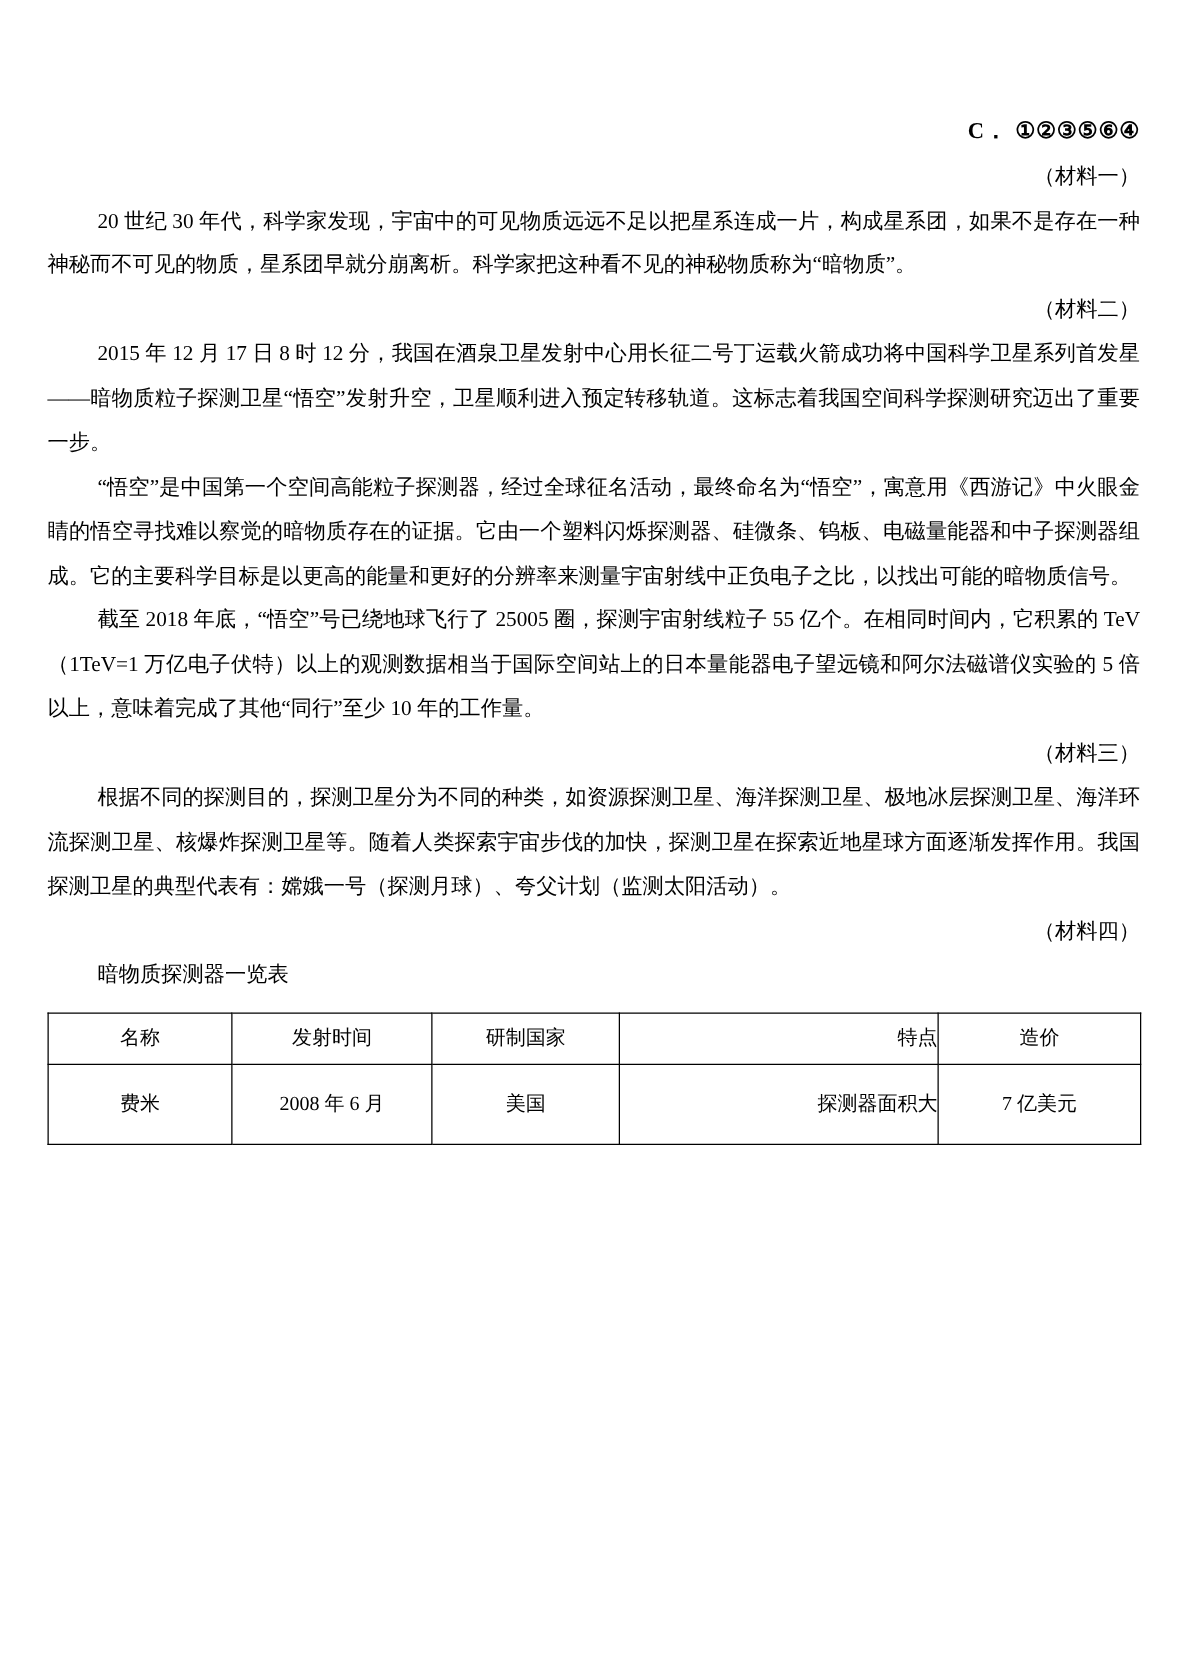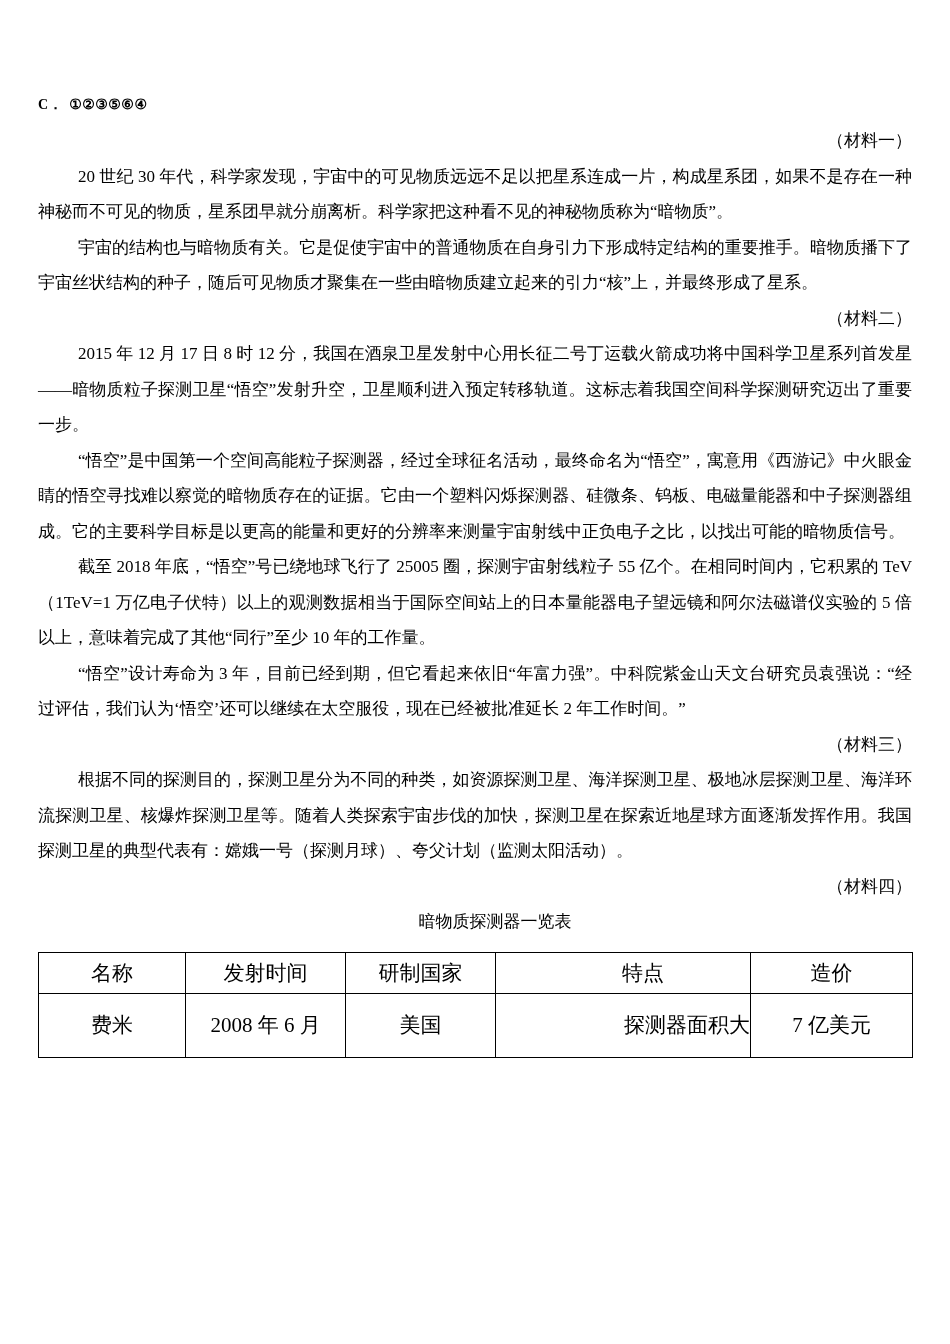--- a/index.html
+++ b/index.html
@@ -11,78 +11,76 @@
     font-family: "Liberation Serif", "DejaVu Serif", serif;
     color: #000000;
     font-size: 17px;
     overflow: hidden;
     background: #ffffff;
   }
   p { margin: 0; }
   .option {
     font-weight: bold;
     line-height: 37px;
-    font-size: 14px;
+    font-size: 18px;
     letter-spacing: 0.5px;
+    text-align: right;
   }
   .option .opt-label { margin-right: 6px; }
   .question { line-height: 36px; }
   .question .q-number { margin-right: 4px; }
   .mat-heading {
     line-height: 35.5px;
     text-indent: 2.35em;
     text-align: right;
   }
   .para {
     line-height: 35.5px;
     text-indent: 2.35em;
     text-align: justify;
   }
   .table-title {
     line-height: 35.5px;
     text-indent: 2.35em;
-    text-align: center;
   }
   table.detector {
     border-collapse: collapse;
     width: 100%;
     margin-top: 12px;
     table-layout: fixed;
   }
   .detector th, .detector td {
     border: 1px solid #000000;
     font-weight: normal;
-    font-size: 21px;
+    font-size: 16px;
     padding: 0;
     text-align: center;
     vertical-align: middle;
   }
   .detector th { height: 41px; }
   .detector td { height: 64px; }
-  .detector th.col-feature { text-align: center; padding-left: 40px; }
+  .detector th.col-feature { text-align: right; padding-left: 40px; }
   .detector td.col-feature { text-align: right; padding-left: 16px; }
 </style>
 </head>
 <body>
 
 <div class="page">
 
   <p class="option"><span class="opt-label">C．</span><span>①②③⑤⑥④</span></p>
 
 
 
   <p class="mat-heading">（材料一）</p>
   <p class="para">20 世纪 30 年代，科学家发现，宇宙中的可见物质远远不足以把星系连成一片，构成星系团，如果不是存在一种神秘而不可见的物质，星系团早就分崩离析。科学家把这种看不见的神秘物质称为“暗物质”。</p>
-  <p class="para">宇宙的结构也与暗物质有关。它是促使宇宙中的普通物质在自身引力下形成特定结构的重要推手。暗物质播下了宇宙丝状结构的种子，随后可见物质才聚集在一些由暗物质建立起来的引力“核”上，并最终形成了星系。</p>
 
   <p class="mat-heading">（材料二）</p>
   <p class="para">2015 年 12 月 17 日 8 时 12 分，我国在酒泉卫星发射中心用长征二号丁运载火箭成功将中国科学卫星系列首发星——暗物质粒子探测卫星“悟空”发射升空，卫星顺利进入预定转移轨道。这标志着我国空间科学探测研究迈出了重要一步。</p>
   <p class="para">“悟空”是中国第一个空间高能粒子探测器，经过全球征名活动，最终命名为“悟空”，寓意用《西游记》中火眼金睛的悟空寻找难以察觉的暗物质存在的证据。它由一个塑料闪烁探测器、硅微条、钨板、电磁量能器和中子探测器组成。它的主要科学目标是以更高的能量和更好的分辨率来测量宇宙射线中正负电子之比，以找出可能的暗物质信号。</p>
   <p class="para">截至 2018 年底，“悟空”号已绕地球飞行了 25005 圈，探测宇宙射线粒子 55 亿个。在相同时间内，它积累的 TeV（1TeV=1 万亿电子伏特）以上的观测数据相当于国际空间站上的日本量能器电子望远镜和阿尔法磁谱仪实验的 5 倍以上，意味着完成了其他“同行”至少 10 年的工作量。</p>
-  <p class="para">“悟空”设计寿命为 3 年，目前已经到期，但它看起来依旧“年富力强”。中科院紫金山天文台研究员袁强说：“经过评估，我们认为‘悟空’还可以继续在太空服役，现在已经被批准延长 2 年工作时间。”</p>
 
   <p class="mat-heading">（材料三）</p>
   <p class="para">根据不同的探测目的，探测卫星分为不同的种类，如资源探测卫星、海洋探测卫星、极地冰层探测卫星、海洋环流探测卫星、核爆炸探测卫星等。随着人类探索宇宙步伐的加快，探测卫星在探索近地星球方面逐渐发挥作用。我国探测卫星的典型代表有：嫦娥一号（探测月球）、夸父计划（监测太阳活动）。</p>
 
   <p class="mat-heading">（材料四）</p>
   <p class="table-title">暗物质探测器一览表</p>
 
   <table class="detector">
     <colgroup>
       <col style="width:147px">

